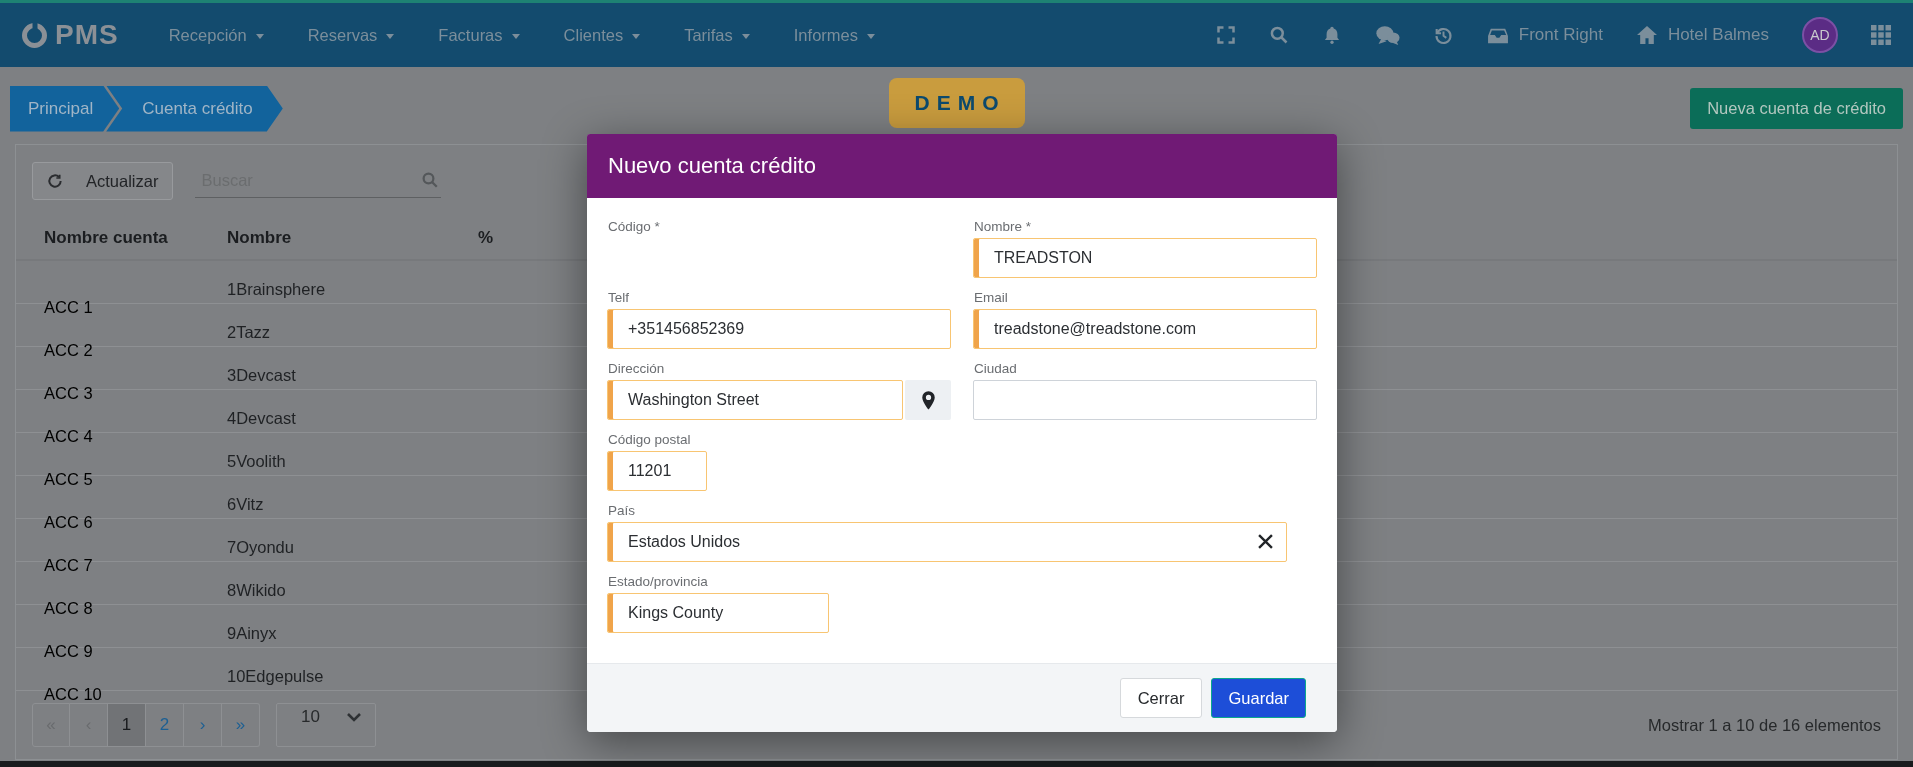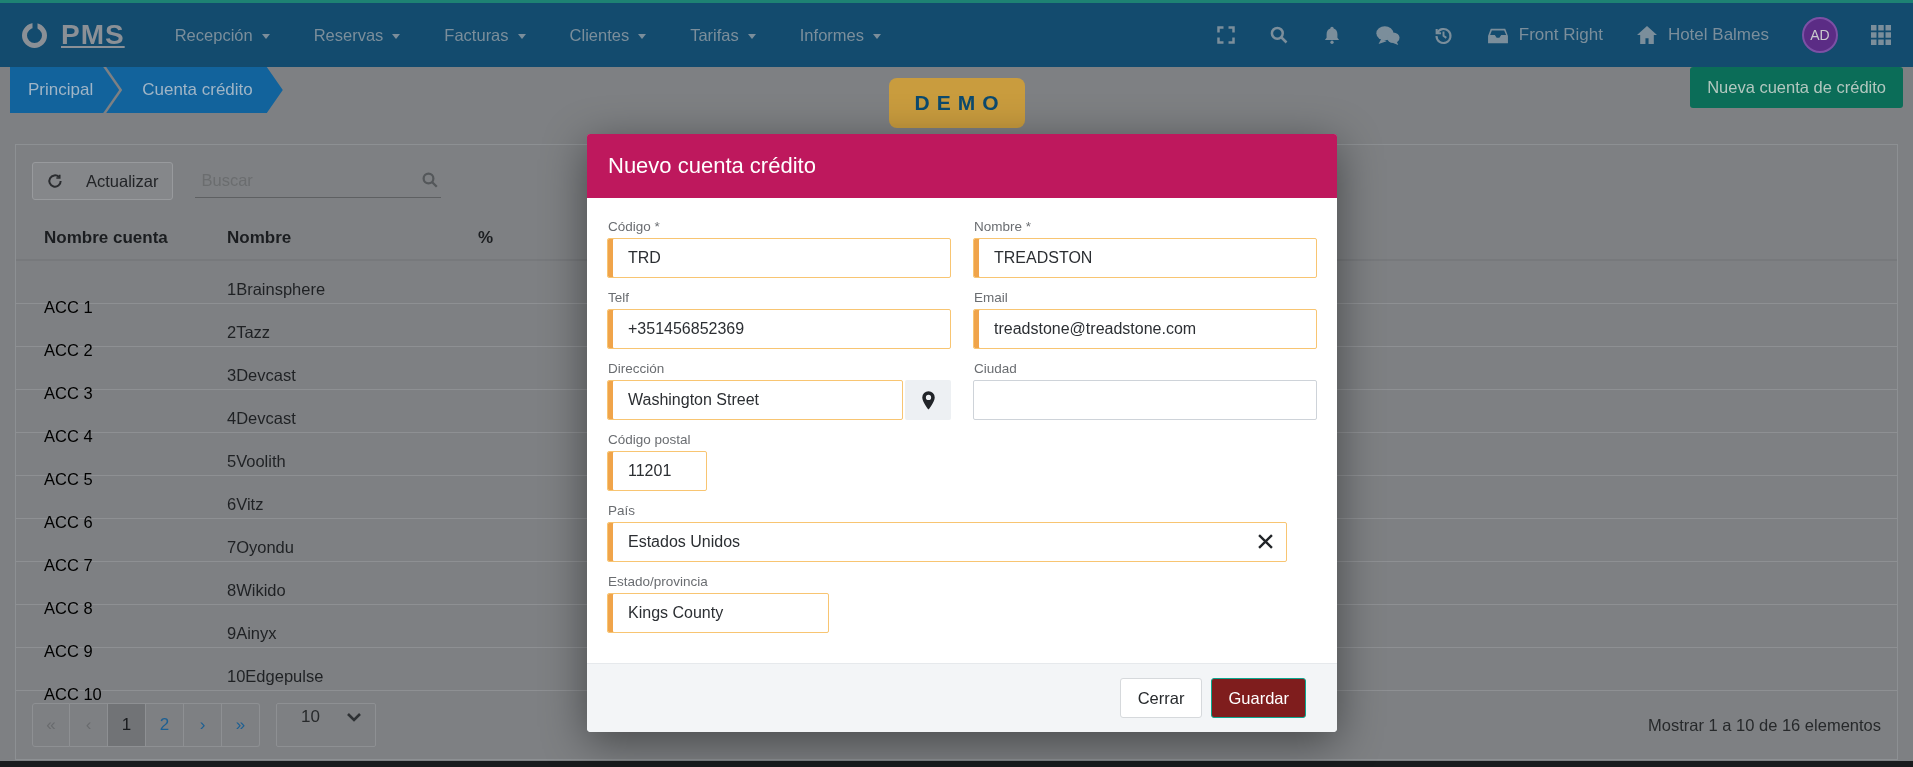--- a/index.html
+++ b/index.html
@@ -1,33 +1,33 @@
 <!DOCTYPE html>
 <html><head>
 <meta charset="utf-8">
 <style>
   html,body{margin:0;padding:0;}
   body{font-family:"Liberation Sans",sans-serif;}
   .page{position:relative;width:1913px;height:767px;background:#7e8083;overflow:hidden;}
 
   
   .navbar{height:64px;border-top:3px solid #1e8273;background:#134b6e;display:flex;align-items:center;padding:0 22px;color:#7b8e9b;box-sizing:content-box;}
-  .brand{display:flex;align-items:center;gap:14px;color:#8b9096;font-weight:bold;font-size:28px;letter-spacing:1px;margin-right:34px;cursor:pointer;text-decoration:underline;}
+  .brand{display:flex;align-items:center;gap:8px;color:#8b9096;font-weight:bold;font-size:28px;letter-spacing:1px;margin-right:34px;cursor:pointer;}
   .ring{position:relative;width:25px;height:25px;border:5px solid #8b9096;border-radius:50%;box-sizing:border-box;}
   .ring::after{content:"";position:absolute;top:-6px;left:50%;transform:translateX(-50%);width:5px;height:7px;background:#134b6e;}
   .nav-menus{display:flex;gap:12px;}
   .nav-item{font-size:16.5px;padding:10px 16px;display:flex;align-items:center;gap:9px;cursor:pointer;white-space:nowrap;}
   .caret{width:0;height:0;border-left:4.5px solid transparent;border-right:4.5px solid transparent;border-top:5px solid currentColor;margin-top:2px;}
   .nav-right{margin-left:auto;display:flex;align-items:center;gap:33px;}
   .nav-icon{display:flex;align-items:center;cursor:pointer;color:#7b8e9b;}
   .nav-text-item{display:flex;align-items:center;gap:10px;font-size:17px;cursor:pointer;white-space:nowrap;}
   .avatar{width:36px;height:36px;border-radius:50%;background:#5b2c85;border:2px solid #7c50a5;color:#c9cbce;display:flex;align-items:center;justify-content:center;font-size:14px;cursor:pointer;box-sizing:border-box;}
 
   
-  .subheader{position:relative;height:67px;display:flex;padding:0 10px;}
+  .subheader{position:relative;height:67px;display:flex;align-items:center;padding:8px 10px;}
   .breadcrumb{display:flex;height:46px;}
   .crumb{background:#12639c;color:#a0b5c6;font-size:17px;display:flex;align-items:center;height:46px;cursor:pointer;white-space:nowrap;}
   .crumb.first{padding:0 26px 0 18px;clip-path:polygon(0 0,calc(100% - 16px) 0,100% 50%,calc(100% - 16px) 100%,0 100%);}
   .crumb.notched{margin-left:-13px;padding:0 30px 0 36px;clip-path:polygon(0 0,calc(100% - 16px) 0,100% 50%,calc(100% - 16px) 100%,0 100%,16px 50%);}
   .demo-badge{position:absolute;left:50%;top:11px;transform:translateX(-50%);width:136px;height:50px;background:#c99c3e;border-radius:8px;color:#0c4a6e;font-weight:bold;font-size:21px;letter-spacing:7px;display:flex;align-items:center;justify-content:center;padding-left:7px;box-sizing:border-box;}
   .btn-new{margin-left:auto;height:41px;padding:0 17px;background:#0b6d58;color:#b2c7bf;border:none;border-radius:3px;font-size:16.5px;font-family:inherit;cursor:pointer;}
 
   
   .content{position:absolute;left:15px;right:15px;top:144px;bottom:7px;border:1px solid #8d9093;}
   .toolbar{display:flex;align-items:center;padding:17px 16px 0 16px;}
@@ -52,40 +52,40 @@
   .pbtn.plast{border-radius:0 3px 3px 0;}
   .pbtn.disabled{color:#696b6e;}
   .pbtn.active{background:#717376;color:#191b1e;}
   .page-size{margin-left:16px;width:100px;height:44px;border:1px solid #8e9093;border-radius:2px;display:flex;align-items:center;justify-content:space-between;padding:0 14px 16px 24px;font-size:17px;color:#27292b;cursor:pointer;box-sizing:border-box;}
   .page-size svg{color:#2e3134;}
   .summary{margin-left:auto;font-size:16.5px;color:#27292b;}
   .bottom-strip{position:absolute;left:0;right:0;bottom:0;height:6px;background:#191b1d;}
 
   
   .modal{position:absolute;left:587px;top:134px;width:750px;background:#fff;border-radius:4px;box-shadow:0 10px 45px rgba(0,0,0,0.45);}
-  .modal-header{background:#be185d;height:64px;display:flex;align-items:center;padding:0 21px;border-radius:3px 3px 0 0;color:#fff;font-size:22px;}
+  .modal-header{background:#701a75;height:64px;display:flex;align-items:center;padding:0 21px;border-radius:3px 3px 0 0;color:#fff;font-size:22px;}
   .modal-body{padding:21px 20px 8px;}
   .field-grid{display:grid;grid-template-columns:1fr 1fr;column-gap:22px;}
   .field{margin-bottom:12px;}
   .field label{display:block;font-size:13.5px;color:#6a6d71;margin:0 0 4px 1px;}
   .inp{width:100%;height:40px;border:1px solid #f8c572;border-radius:2px;box-shadow:inset 5px 0 0 #f0a44a;padding:0 10px 0 20px;font-size:16px;color:#2c2f33;font-family:inherit;outline:none;background:#fff;box-sizing:border-box;}
   .inp.plain{border-color:#ced3d9;box-shadow:none;padding-left:12px;}
   .addr-row{display:flex;}
   .addr-row .inp{flex:1;min-width:0;}
   .addon{width:46px;height:40px;margin-left:2px;background:#edf0f3;border-radius:2px;display:flex;align-items:center;justify-content:center;color:#212428;cursor:pointer;flex:none;}
   .country-wrap{position:relative;}
   .country-wrap .inp{padding-right:42px;}
   .clear-x{position:absolute;right:14px;top:12px;color:#212428;cursor:pointer;display:flex;}
   .bottom-row{display:flex;flex-direction:column;}
   .f-cp{width:100px;margin-right:38px;flex:none;}
   .f-pais{flex:1;margin-right:30px;min-width:0;}
   .f-estado{width:222px;flex:none;}
   .modal-footer{margin-top:10px;border-top:1px solid #e6e9ec;background:#f3f5f7;padding:14px 31px;display:flex;justify-content:flex-end;gap:9px;border-radius:0 0 4px 4px;}
   .btn-close{height:40px;padding:0 17px;background:#fff;border:1px solid #d6d9dc;border-radius:3px;font-size:16.5px;color:#272a2d;font-family:inherit;cursor:pointer;}
-  .btn-save{height:40px;padding:0 16px;background:#7f1d1d;border:1px solid #0ca78f;border-radius:3px;font-size:16.5px;color:#fff;font-family:inherit;cursor:pointer;}
+  .btn-save{height:40px;padding:0 16px;background:#1d4ed8;border:1px solid #0ca78f;border-radius:3px;font-size:16.5px;color:#fff;font-family:inherit;cursor:pointer;}
 </style>
 </head>
 <body>
 
 <div class="page">
 
   <header class="navbar">
     <div class="brand">
       <span class="ring"></span>
       <span>PMS</span>
@@ -295,21 +295,20 @@
   <div class="bottom-strip"></div>
 
   <div class="modal">
     <div class="modal-header">
       <span>Nuevo cuenta crédito</span>
     </div>
     <div class="modal-body">
       <div class="field-grid">
         <div class="field">
           <label>Código *</label>
-          <input class="inp" value="TRD" style="">
         </div>
         <div class="field">
           <label>Nombre *</label>
           <input class="inp" value="TREADSTON" style="">
         </div>
         <div class="field">
           <label>Telf</label>
           <input class="inp" value="+351456852369" style="">
         </div>
         <div class="field">

